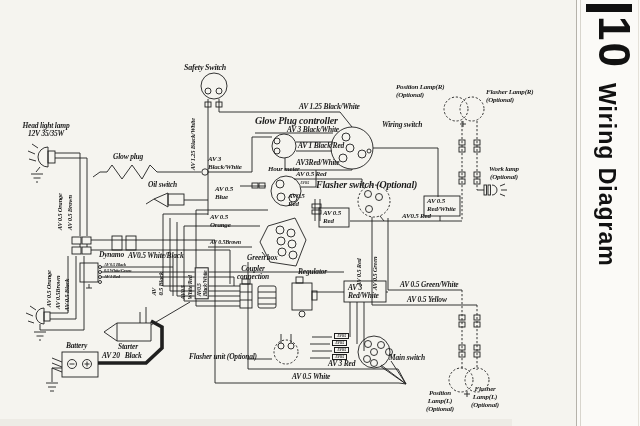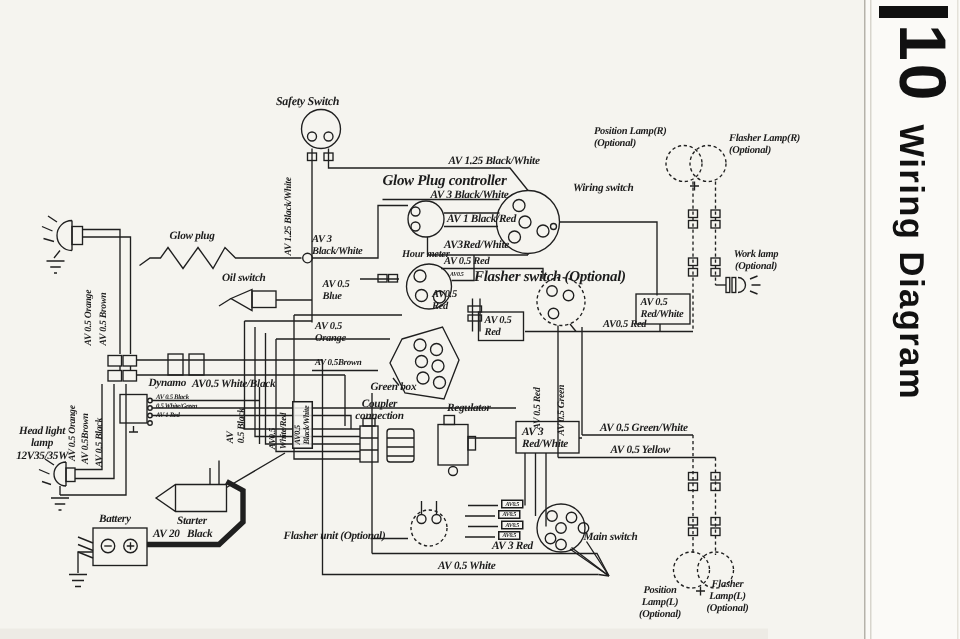--- a/index.html
+++ b/index.html
@@ -234,20 +234,22 @@
             <circle cx="477" cy="380" r="12"></circle>
     </g>
     <path d="M464,394 H470 M467,391 V397"></path>
 
     <rect x="319" y="208" width="30" height="19"></rect>
     <rect x="424" y="196" width="36" height="20"></rect>
   </g>
 </svg>
 
 <div class="lbl" style="left:184px;top:64px;font-size:8px">Safety Switch</div>
+<div class="lbl c" style="left:6px;top:122px;font-size:7.5px;width:80px">Head light lamp
+12V 35/35W</div>
 <div class="lbl" style="left:113px;top:153px;font-size:7.5px">Glow plug</div>
 <div class="lbl" style="left:148px;top:181px;font-size:7.5px">Oil switch</div>
 <div class="lbl v" style="left:196px;top:163px;font-size:6.5px">AV 1.25 Black/White</div>
 <div class="lbl" style="left:208px;top:156px;font-size:7px">AV 3
 Black/White</div>
 <div class="lbl" style="left:215px;top:186px;font-size:7px">AV 0.5
 Blue</div>
 <div class="lbl" style="left:210px;top:214px;font-size:7px">AV 0.5
 Orange</div>
 <div class="lbl" style="left:210px;top:239px;font-size:6px">AV 0.5Brown</div>
@@ -292,23 +294,20 @@
 <div class="lbl" style="left:104px;top:262px;font-size:4.5px">AV 0.5 Black</div>
 <div class="lbl" style="left:104px;top:268px;font-size:4.5px">0.5 White/Green</div>
 <div class="lbl" style="left:104px;top:274px;font-size:4.5px">AV 1 Red</div>
 <div class="lbl v2" style="left:165px;top:281px;font-size:6.5px">AV
 0.5 Black</div>
 <div class="lbl v" style="left:63px;top:223px;font-size:6.5px">AV 0.5 Orange</div>
 <div class="lbl v" style="left:73px;top:223px;font-size:6.5px">AV 0.5 Brown</div>
 <div class="lbl v" style="left:52px;top:300px;font-size:6.5px">AV 0.5 Orange</div>
 <div class="lbl v" style="left:61px;top:302px;font-size:6.5px">AV 0.5Brown</div>
 <div class="lbl v" style="left:70px;top:304px;font-size:6.5px">AV 0.5 Black</div>
-<div class="lbl c" style="left:2px;top:283px;font-size:7.5px;width:52px">Head light
-lamp
-12V35/35W</div>
 <div class="lbl" style="left:66px;top:342px;font-size:7.5px">Battery</div>
 <div class="lbl" style="left:118px;top:343px;font-size:7.5px">Starter</div>
 <div class="lbl" style="left:102px;top:352px;font-size:7.5px;white-space:pre">AV 20   Black</div>
 <div class="lbl c" style="left:416px;top:390px;font-size:7px;width:48px">Position
 Lamp(L)
 (Optional)</div>
 <div class="lbl c" style="left:462px;top:386px;font-size:7px;width:46px">Flasher
 Lamp(L)
 (Optional)</div>
 <div class="lbl v2" style="left:193px;top:286px;font-size:6px">AV0.5

